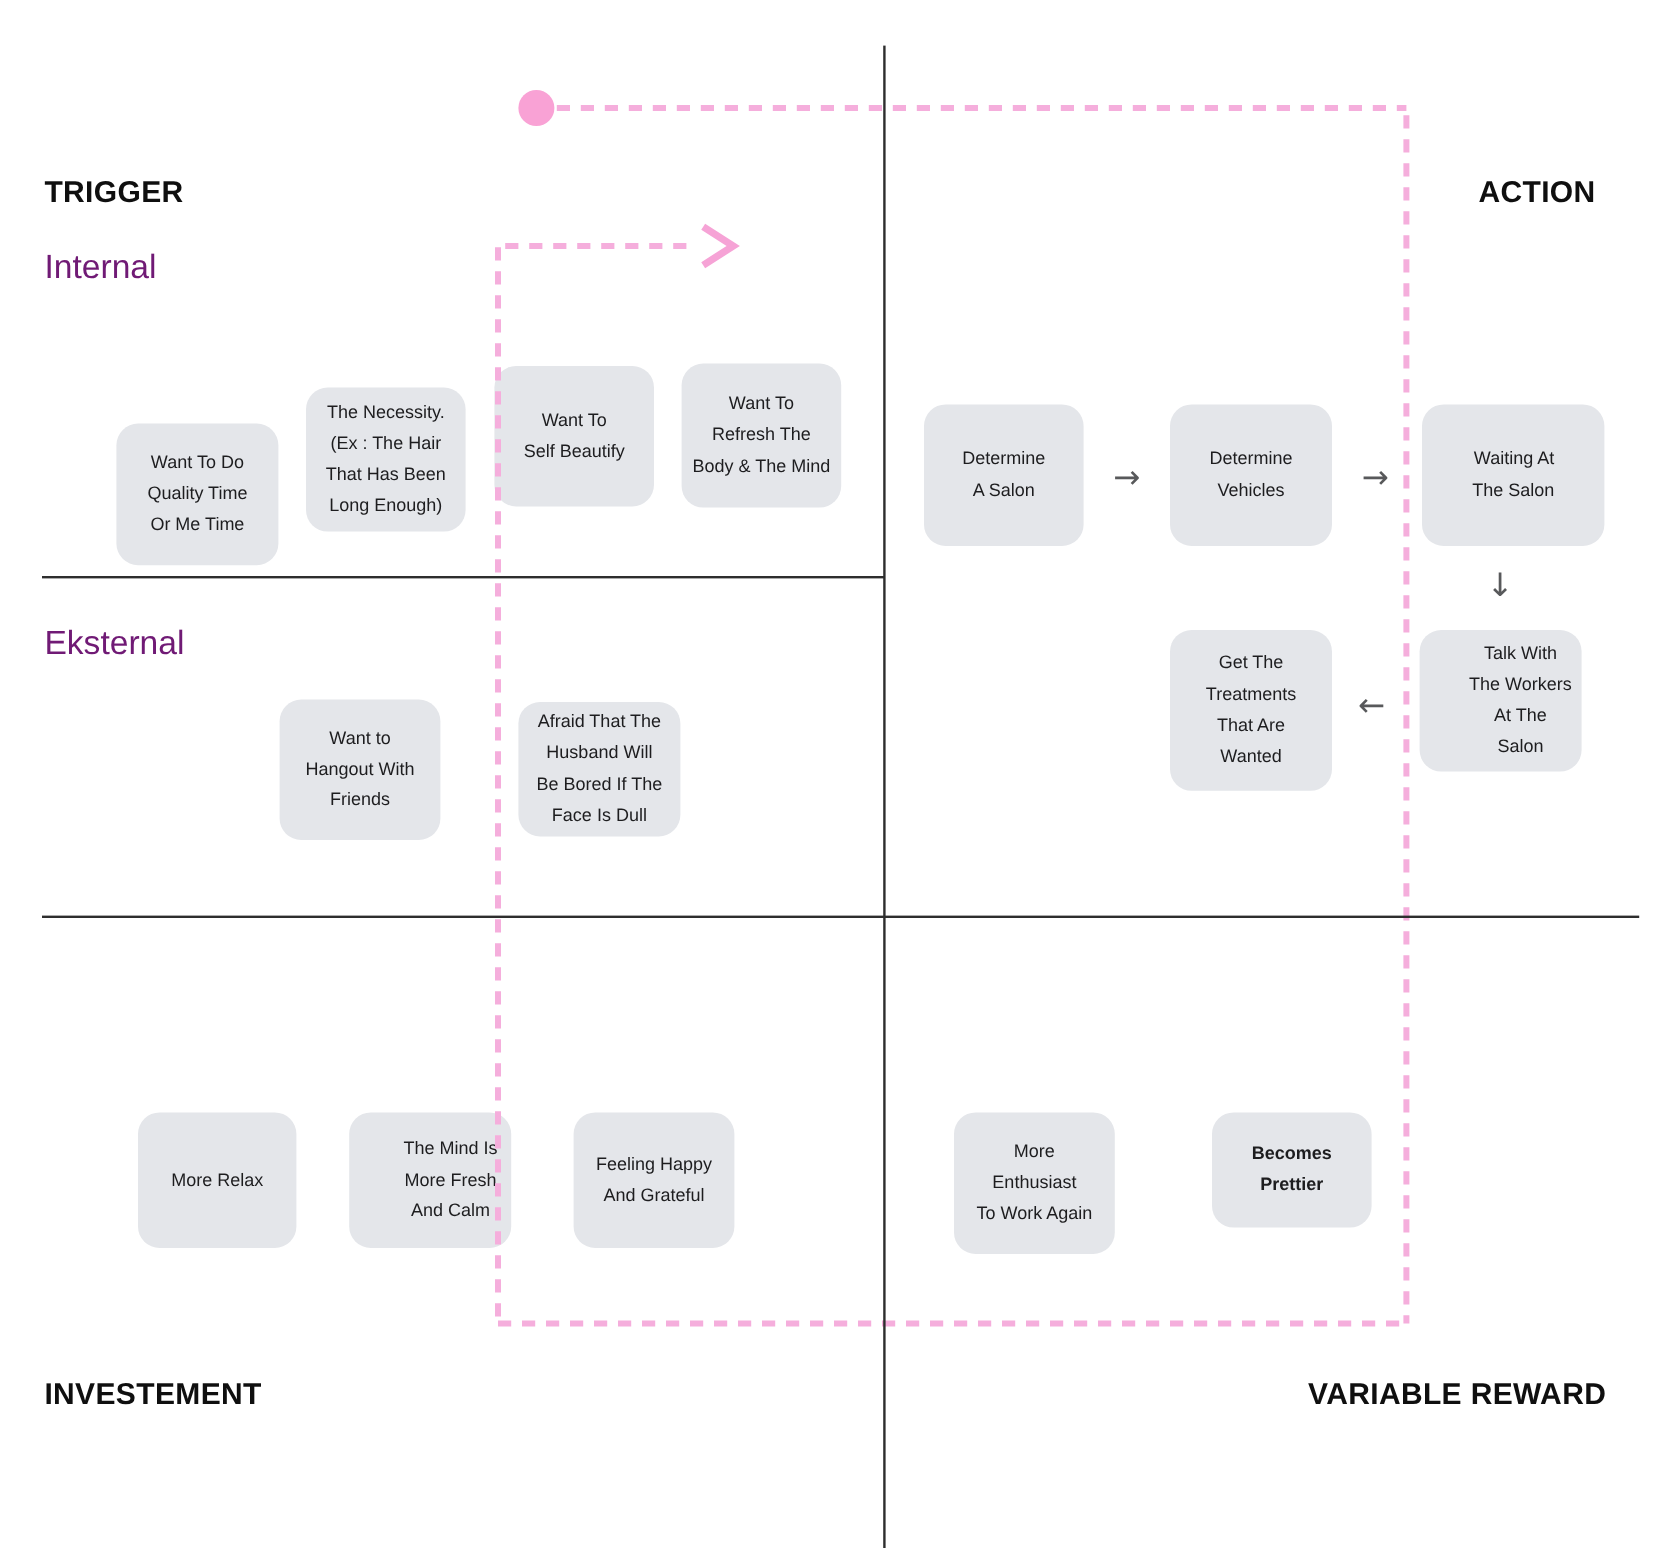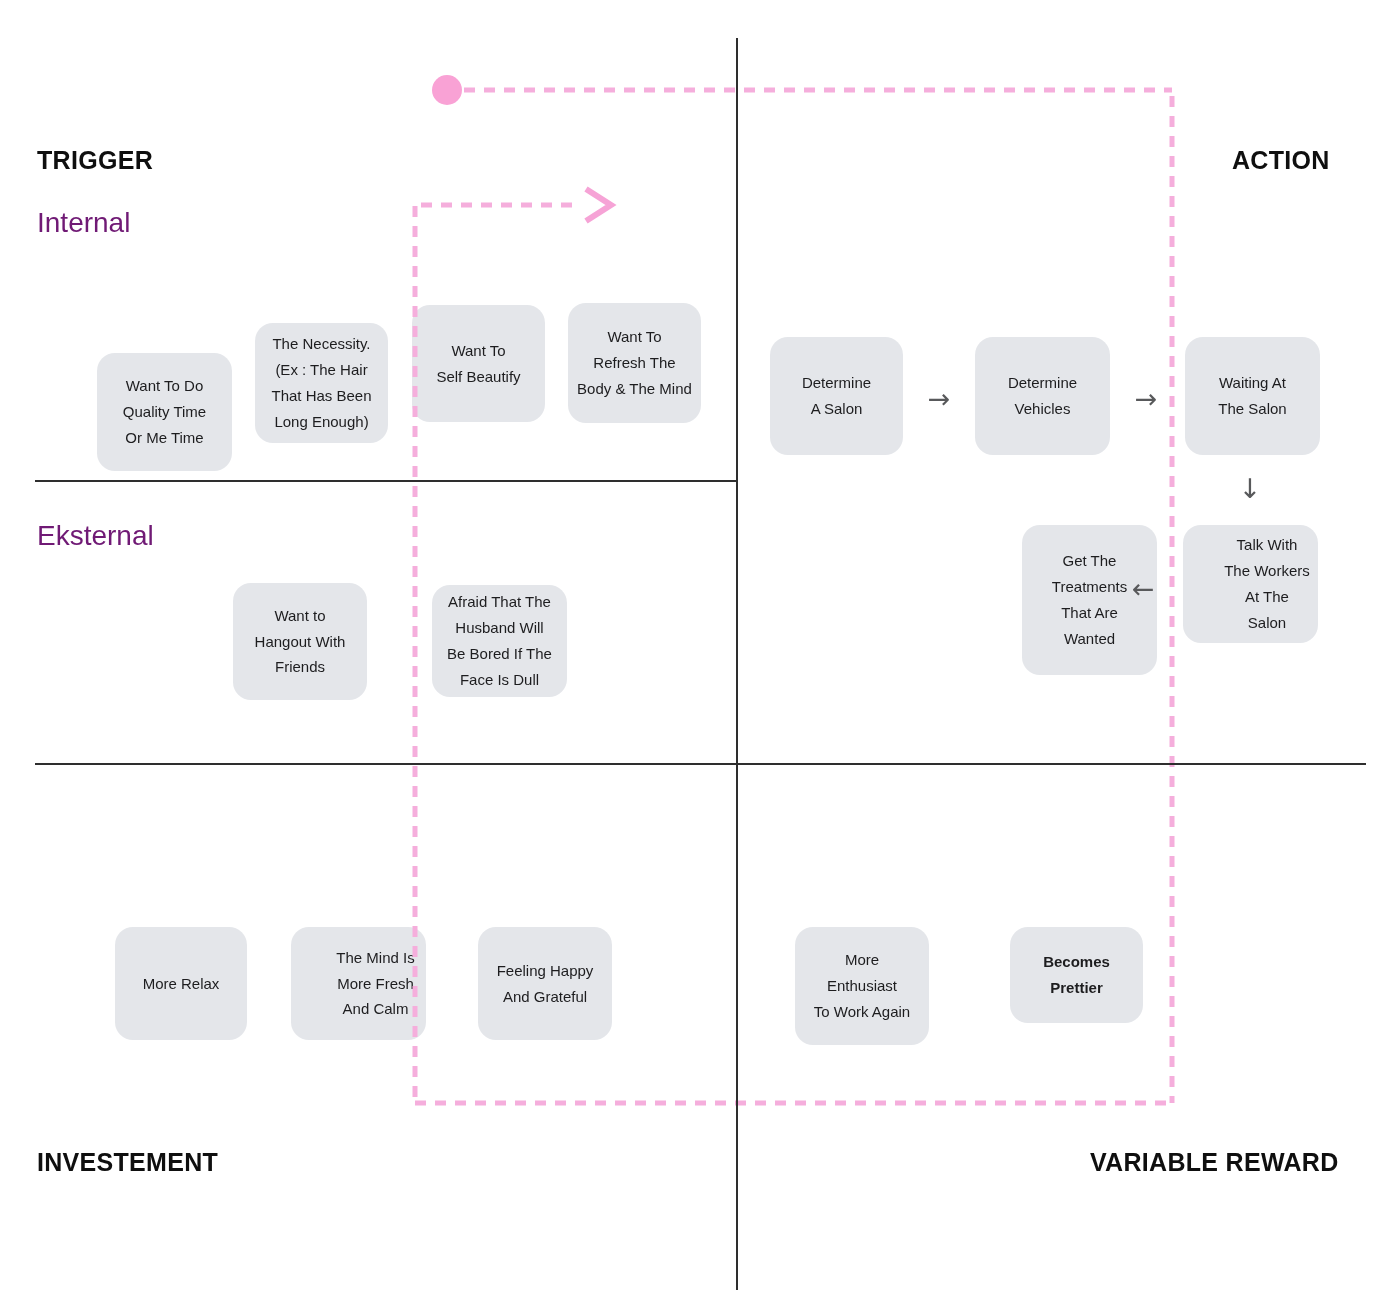--- a/index.html
+++ b/index.html
@@ -26,23 +26,23 @@
     padding:8px; box-sizing:border-box; z-index:2; font-weight:400;
   }
   .c1  { left:97px;   top:305px; width:135px; height:118px;margin-top:48px; }
   .c2  { left:255px;  top:303px; width:133px; height:120px;margin-top:20px; }
   .c3  { left:412px;  top:305px; width:133px; height:117px; }
   .c4  { left:568px;  top:303px; width:133px; height:120px; }
   .c5  { left:233px;  top:583px; width:134px; height:117px; }
   .c6  { left:432px;  top:585px; width:135px; height:112px; }
   .c7  { left:770px;  top:337px; width:133px; height:118px; }
   .c8  { left:975px;  top:337px; width:135px; height:118px; }
-  .c9  { left:1185px; top:337px; width:135px; height:118px; }
+  .c9  { left:1185px; top:337px; width:152px; height:118px;text-align:right; }
   .c10 { left:1183px; top:525px; width:135px; height:118px;padding-left:41px; }
-  .c11 { left:1022px;  top:525px; width:135px; height:150px; }
+  .c11 { left:975px;  top:525px; width:135px; height:134px; }
   .c12 { left:115px;  top:927px; width:132px; height:113px; }
   .c13 { left:291px;  top:927px; width:135px; height:113px;padding-left:42px; }
   .c14 { left:478px;  top:927px; width:134px; height:113px; }
   .c15 { left:795px;  top:927px; width:134px; height:118px; }
   .c16 { left:1010px;  top:927px; width:133px; height:96px;font-weight:bold; }
   .c17 { left:1183px; top:927px; width:135px; height:118px; }
 
   
   .q-label {
     position:absolute; font-weight:800; font-size:25px; color:#0f0f0f;

